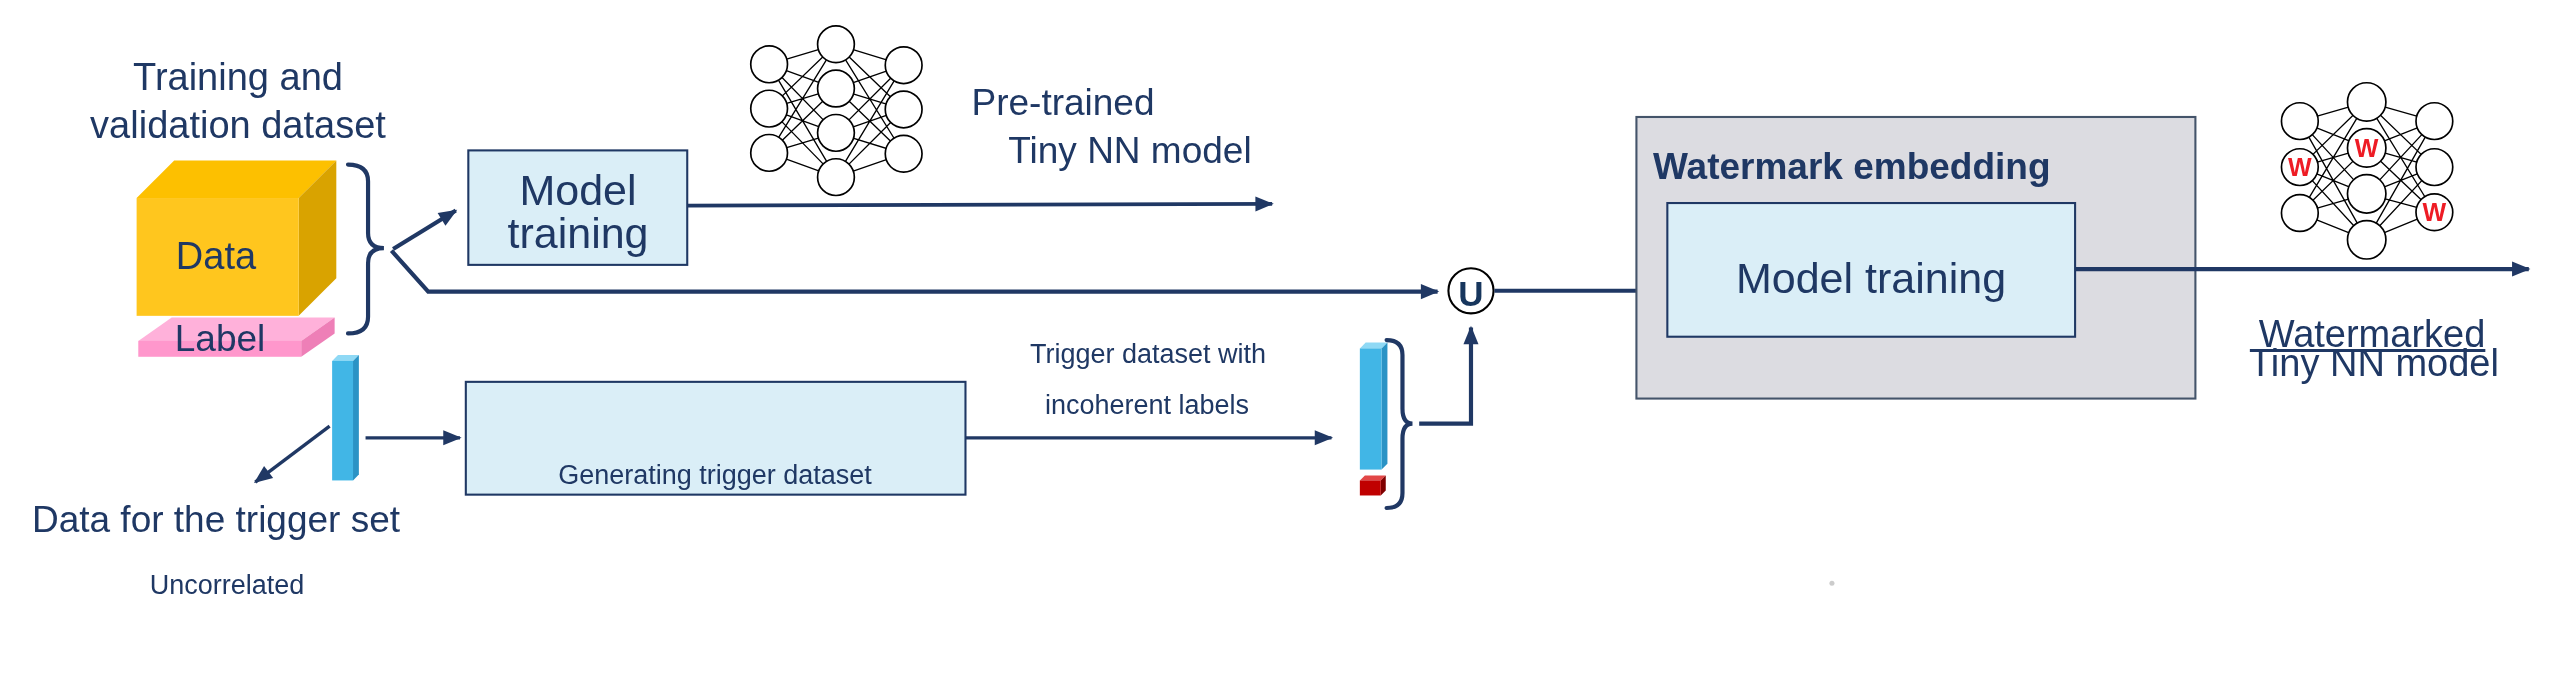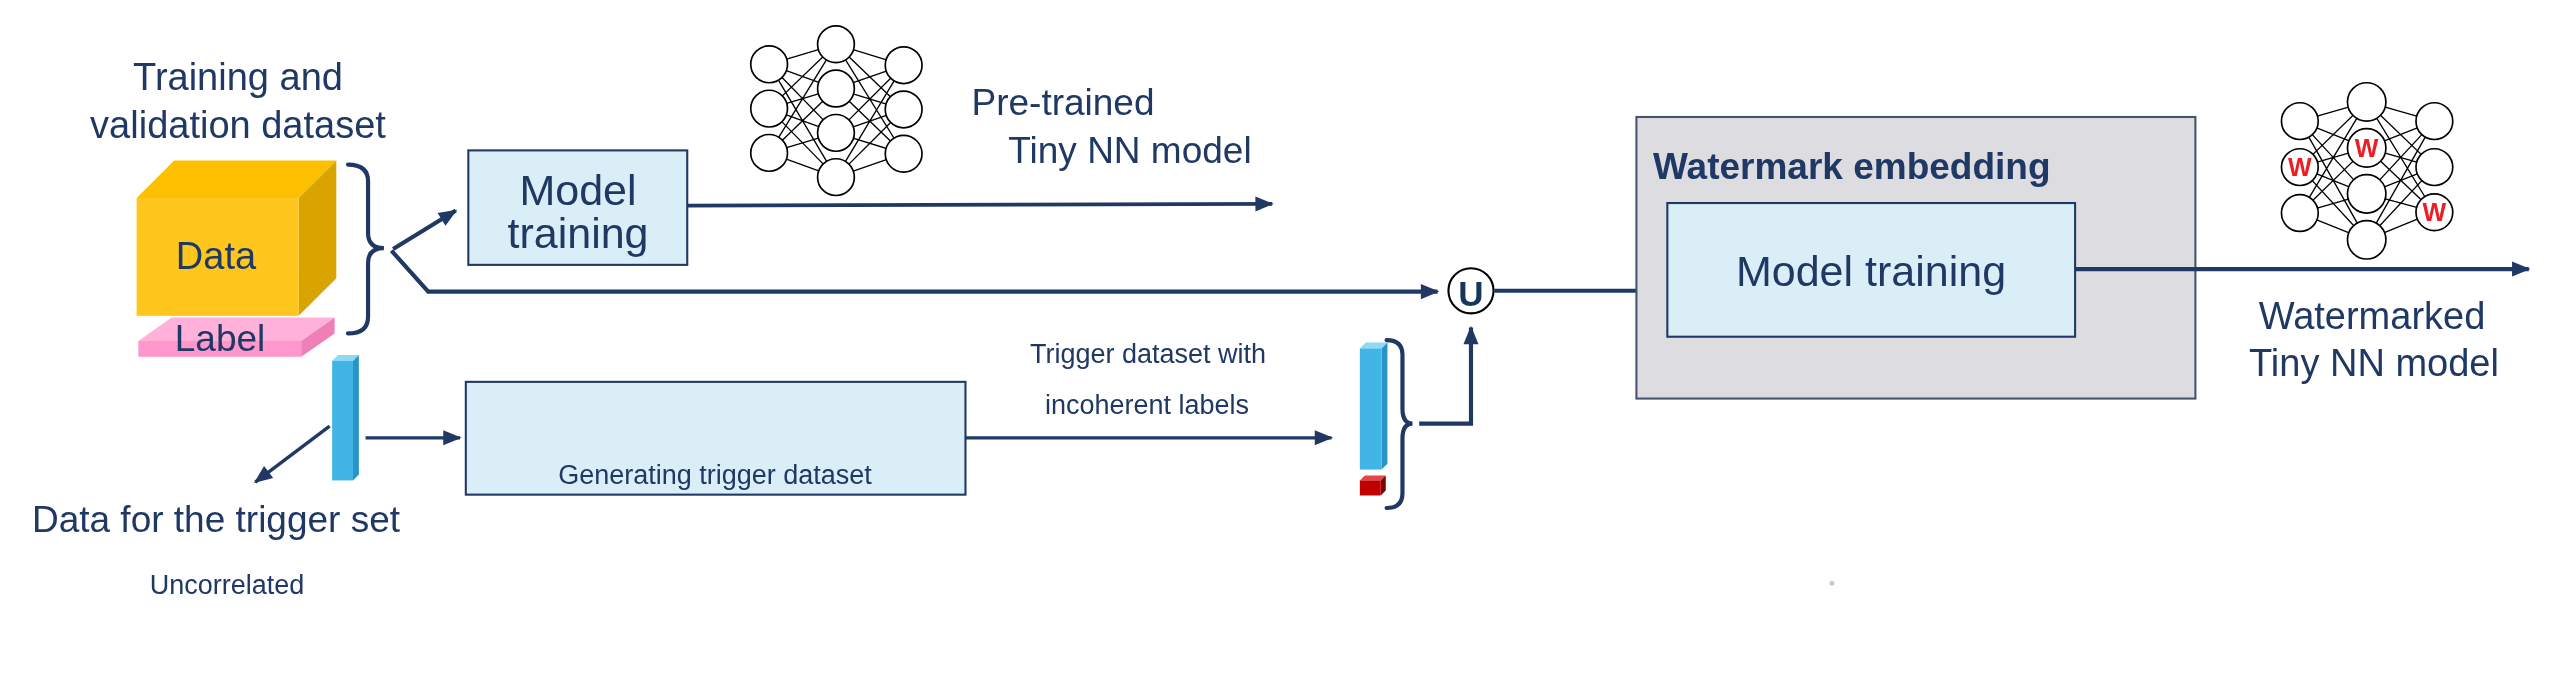--- a/index.html
+++ b/index.html
@@ -161,23 +161,23 @@
 
   <div class="lbl fs40" style="left:578px; top:190px;">Model</div>
   <div class="lbl fs40" style="left:578px; top:233px;">training</div>
 
   <div class="lbl fs44" style="left:1063px; top:102px;">Pre-trained</div>
   <div class="lbl fs44" style="left:1130px; top:150px;">Tiny NN model</div>
 
   <div class="lbl u-sym" style="left:1471px; top:293px;">U</div>
 
   <div class="lbl lbl-left fs44 b" style="left:1653px; top:166px;">Watermark embedding</div>
-  <div class="lbl fs40" style="left:1871px; top:271px;">Model training</div>
+  <div class="lbl fs40" style="left:1871px; top:278px;">Model training</div>
 
-  <div class="lbl fs45" style="left:2372px; top:316px;">Watermarked</div>
+  <div class="lbl fs45" style="left:2372px; top:334px;text-decoration:underline;">Watermarked</div>
   <div class="lbl fs45" style="left:2374px; top:363px;">Tiny NN model</div>
 
   <div class="lbl fs42" style="left:1148px; top:354px;">Trigger dataset with</div>
   <div class="lbl fs42" style="left:1147px; top:405px;">incoherent labels</div>
 
   <div class="lbl fs42" style="left:715px; top:439px;margin-top:36px;">Generating trigger dataset</div>
 
   <div class="lbl fs44" style="left:216px; top:519px;">Data for the trigger set</div>
   <div class="lbl fs42" style="left:227px; top:585px;">Uncorrelated</div>
 

